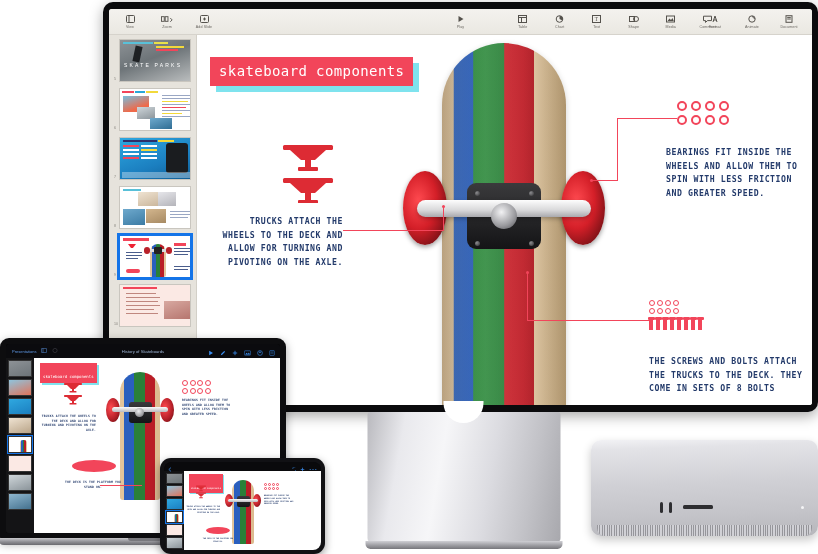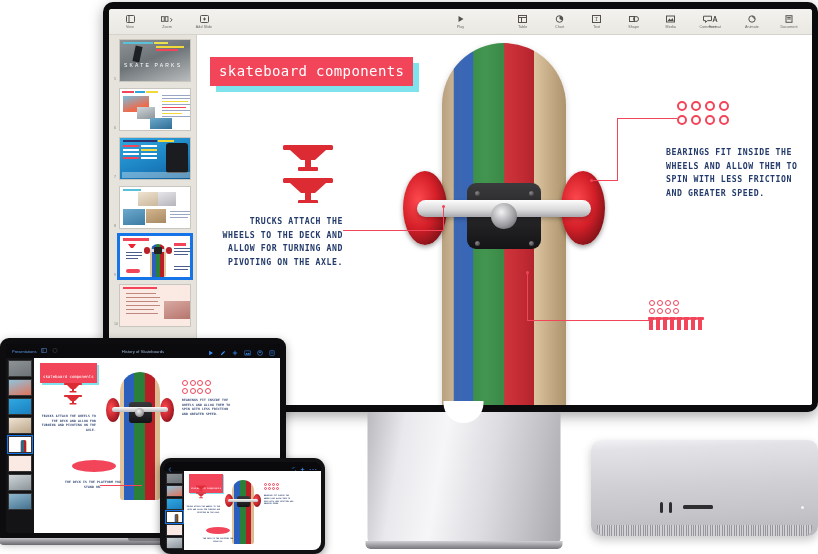--- a/index.html
+++ b/index.html
@@ -627,20 +627,21 @@
             <div class="lead-v" style="left:420px;top:83px;height:62px;"></div>
             <div class="lead" style="left:395px;top:145px;width:26px;"></div>
             <div class="dot" style="left:393px;top:144px;"></div>
 
             <div class="lead" style="left:330px;top:285px;width:122px;"></div>
             <div class="lead-v" style="left:330px;top:238px;height:48px;"></div>
             <div class="dot" style="left:329px;top:236px;"></div>
 
             <div class="mono txt-trucks">TRUCKS ATTACH THE WHEELS TO THE DECK AND ALLOW FOR TURNING AND PIVOTING ON THE AXLE.</div>
             <div class="mono txt-bearings">BEARINGS FIT INSIDE THE WHEELS AND ALLOW THEM TO SPIN WITH LESS FRICTION AND GREATER SPEED.</div>
+            <div class="mono txt-screws">THE SCREWS AND BOLTS ATTACH THE TRUCKS TO THE DECK. THEY COME IN SETS OF 8 BOLTS</div>
 
           </div>
         </div>
       </div>
     </div>
   </div>
 
   <div class="stand">
     <div class="stand-neck">
       <div class="stand-cut"></div>

